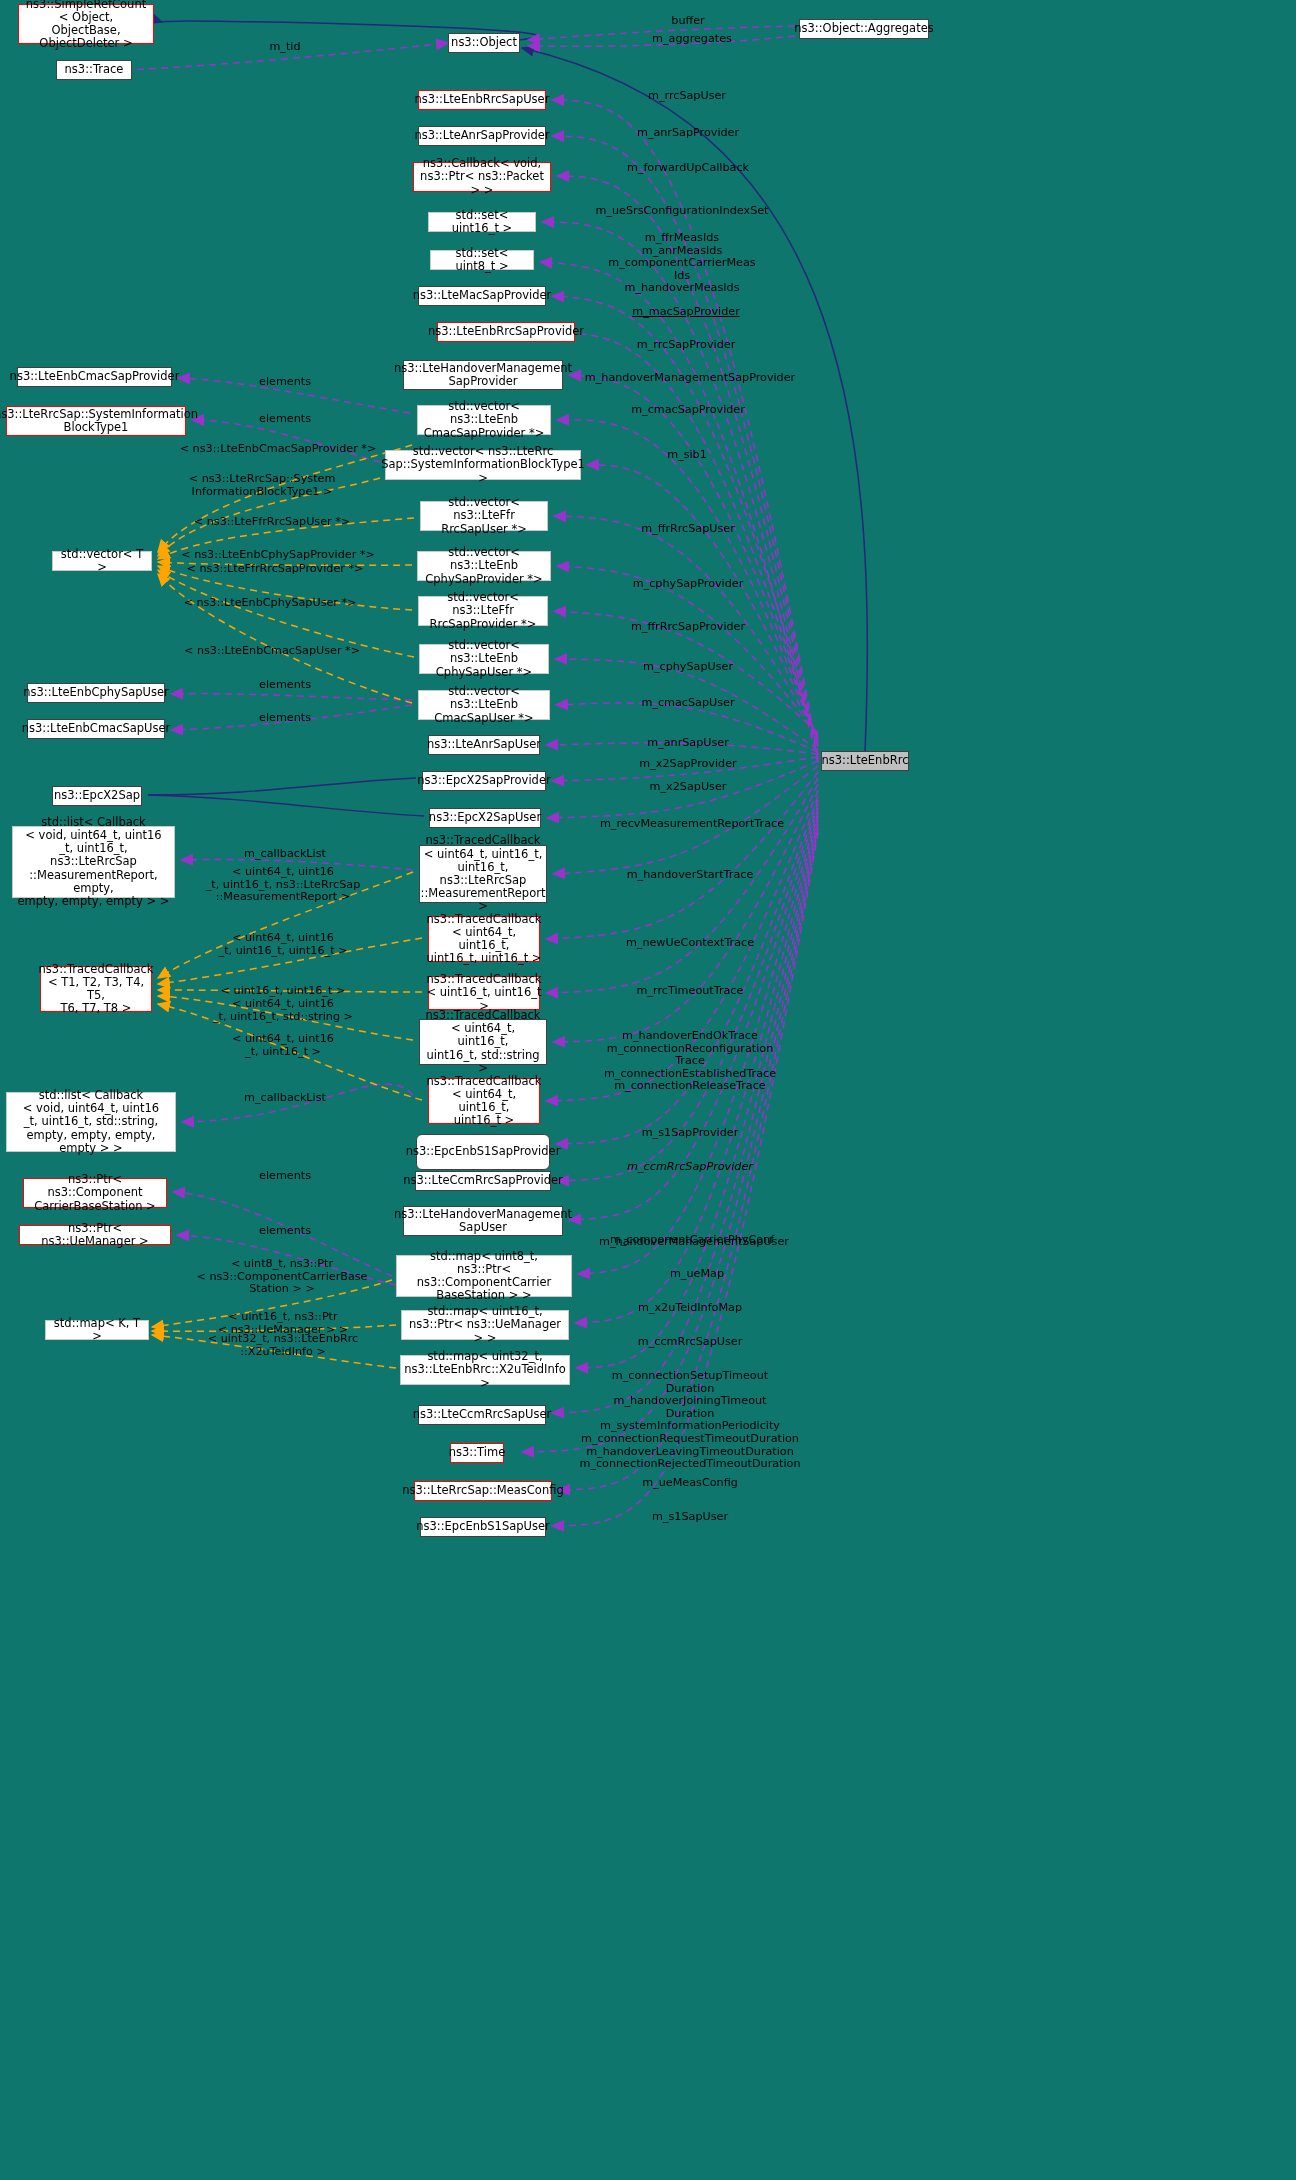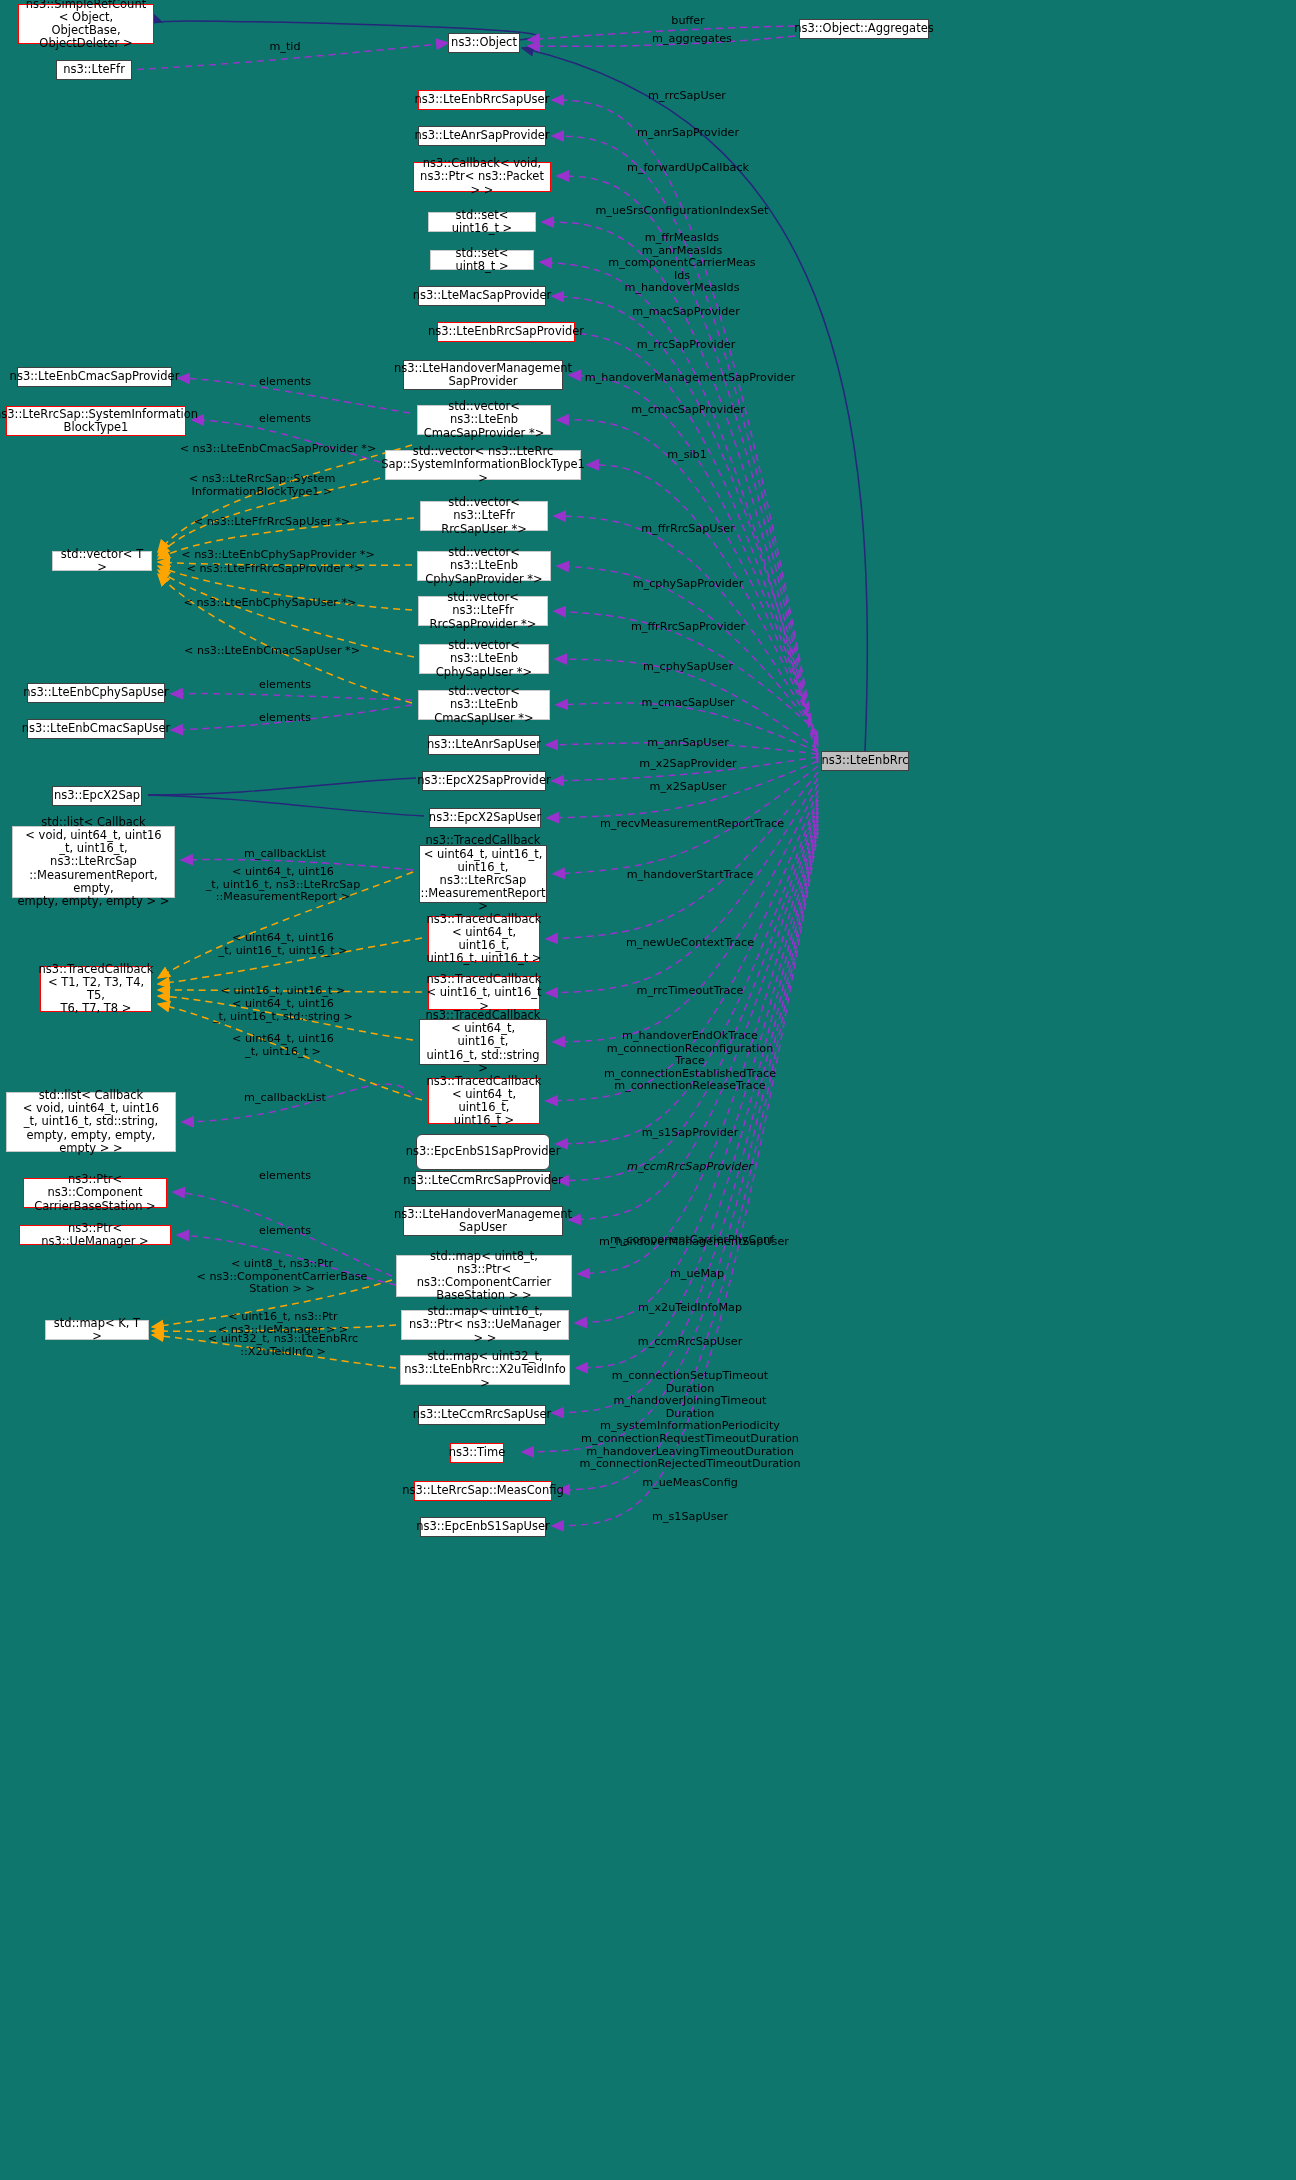--- a/index.html
+++ b/index.html
@@ -109,21 +109,21 @@
       <path d="M392,1280 C330,1300 220,1318 152,1327" marker-end="url(#aho)"></path>
       <path d="M396,1325 C330,1330 220,1332 152,1331" marker-end="url(#aho)"></path>
       <path d="M396,1368 C330,1360 220,1342 152,1335" marker-end="url(#aho)"></path>
     </g>
   </svg>
 
   <div id="nodes">
       <div class="node nd-red" style="left: 18px; top: 4px; width: 136px; height: 40px;">ns3::SimpleRefCount
 &lt; Object, ObjectBase,
 ObjectDeleter &gt;</div>
-      <div class="node nd-black" style="left: 56px; top: 60px; width: 76px; height: 20px;">ns3::LteFfr</div>
+      <div class="node nd-black" style="left: 56px; top: 60px; width: 76px; height: 20px;">ns3::Trace</div>
       <div class="node nd-black" style="left: 448px; top: 33px; width: 72px; height: 20px;">ns3::Object</div>
       <div class="node nd-black" style="left: 799px; top: 19px; width: 130px; height: 20px;">ns3::Object::Aggregates</div>
       <div class="node nd-red" style="left: 418px; top: 90px; width: 128px; height: 20px;">ns3::LteEnbRrcSapUser</div>
       <div class="node nd-black" style="left: 418px; top: 126px; width: 128px; height: 20px;">ns3::LteAnrSapProvider</div>
       <div class="node nd-red" style="left: 413px; top: 162px; width: 138px; height: 30px;">ns3::Callback&lt; void,
 ns3::Ptr&lt; ns3::Packet &gt; &gt;</div>
       <div class="node nd-grey" style="left: 428px; top: 212px; width: 108px; height: 20px;">std::set&lt; uint16_t &gt;</div>
       <div class="node nd-grey" style="left: 430px; top: 250px; width: 104px; height: 20px;">std::set&lt; uint8_t &gt;</div>
       <div class="node nd-black" style="left: 418px; top: 286px; width: 128px; height: 20px;">ns3::LteMacSapProvider</div>
       <div class="node nd-red" style="left: 414px; top: 322px; width: 138px; height: 20px; margin-left: 23px;">ns3::LteEnbRrcSapProvider</div>
@@ -207,21 +207,21 @@
       <div class="elabel" style="left: 285px; top: 41px;">m_tid</div>
       <div class="elabel" style="left: 687px; top: 90px;">m_rrcSapUser</div>
       <div class="elabel" style="left: 688px; top: 127px;">m_anrSapProvider</div>
       <div class="elabel" style="left: 688px; top: 162px;">m_forwardUpCallback</div>
       <div class="elabel" style="left: 682px; top: 205px;">m_ueSrsConfigurationIndexSet</div>
       <div class="elabel" style="left: 682px; top: 232px;">m_ffrMeasIds
 m_anrMeasIds
 m_componentCarrierMeas
 Ids
 m_handoverMeasIds</div>
-      <div class="elabel" style="left: 686px; top: 306px;">m_macSapProvider</div>
+      <div class="elabel" style="left: 686px; top: 306px; text-decoration: underline;">m_macSapProvider</div>
       <div class="elabel" style="left: 686px; top: 339px;">m_rrcSapProvider</div>
       <div class="elabel" style="left: 690px; top: 372px;">m_handoverManagementSapProvider</div>
       <div class="elabel" style="left: 688px; top: 404px;">m_cmacSapProvider</div>
       <div class="elabel" style="left: 687px; top: 449px;">m_sib1</div>
       <div class="elabel" style="left: 688px; top: 523px;">m_ffrRrcSapUser</div>
       <div class="elabel" style="left: 688px; top: 578px;">m_cphySapProvider</div>
       <div class="elabel" style="left: 688px; top: 621px;">m_ffrRrcSapProvider</div>
       <div class="elabel" style="left: 688px; top: 661px;">m_cphySapUser</div>
       <div class="elabel" style="left: 688px; top: 697px;">m_cmacSapUser</div>
       <div class="elabel" style="left: 688px; top: 737px;">m_anrSapUser</div>

